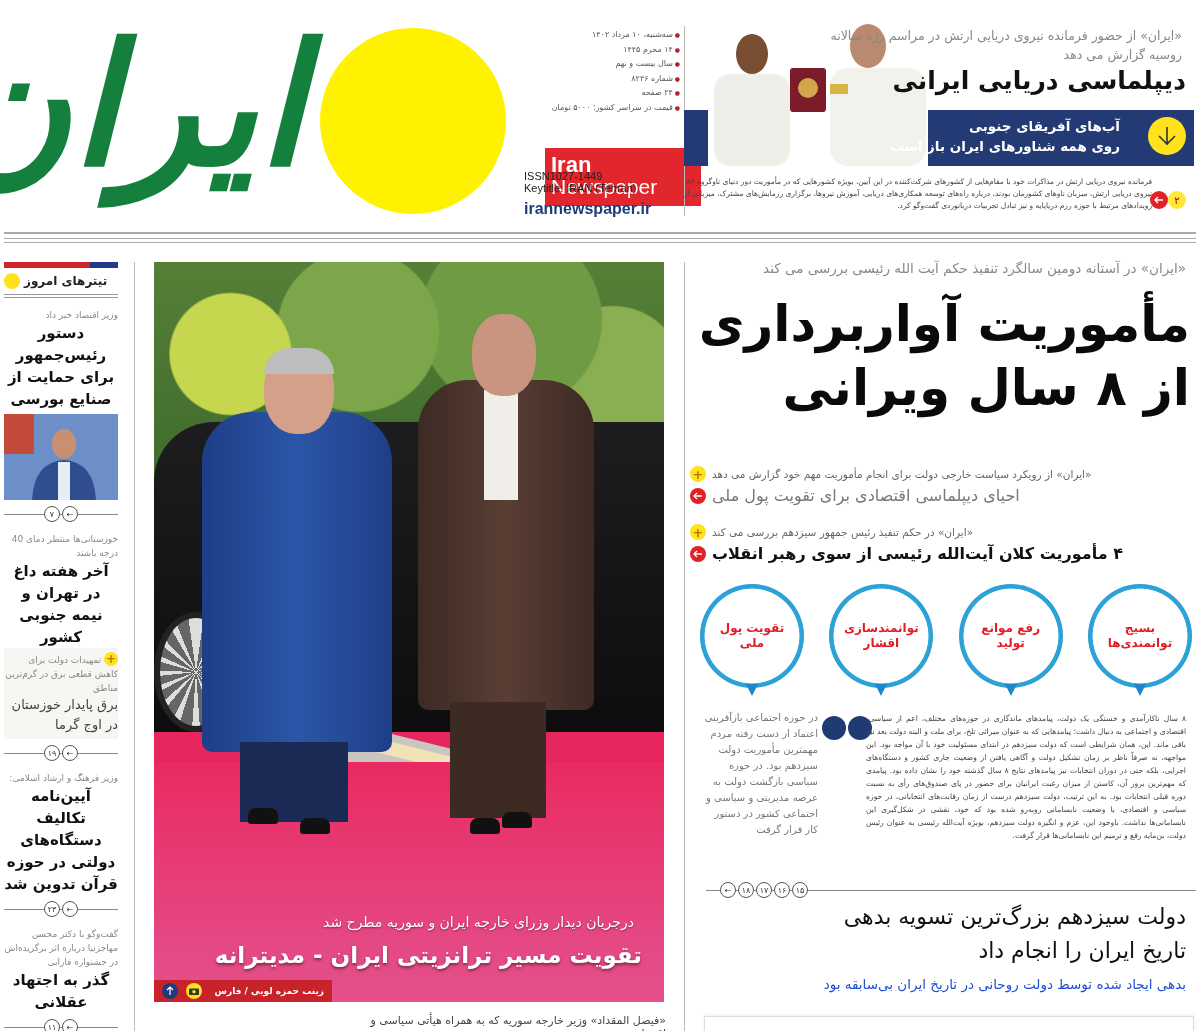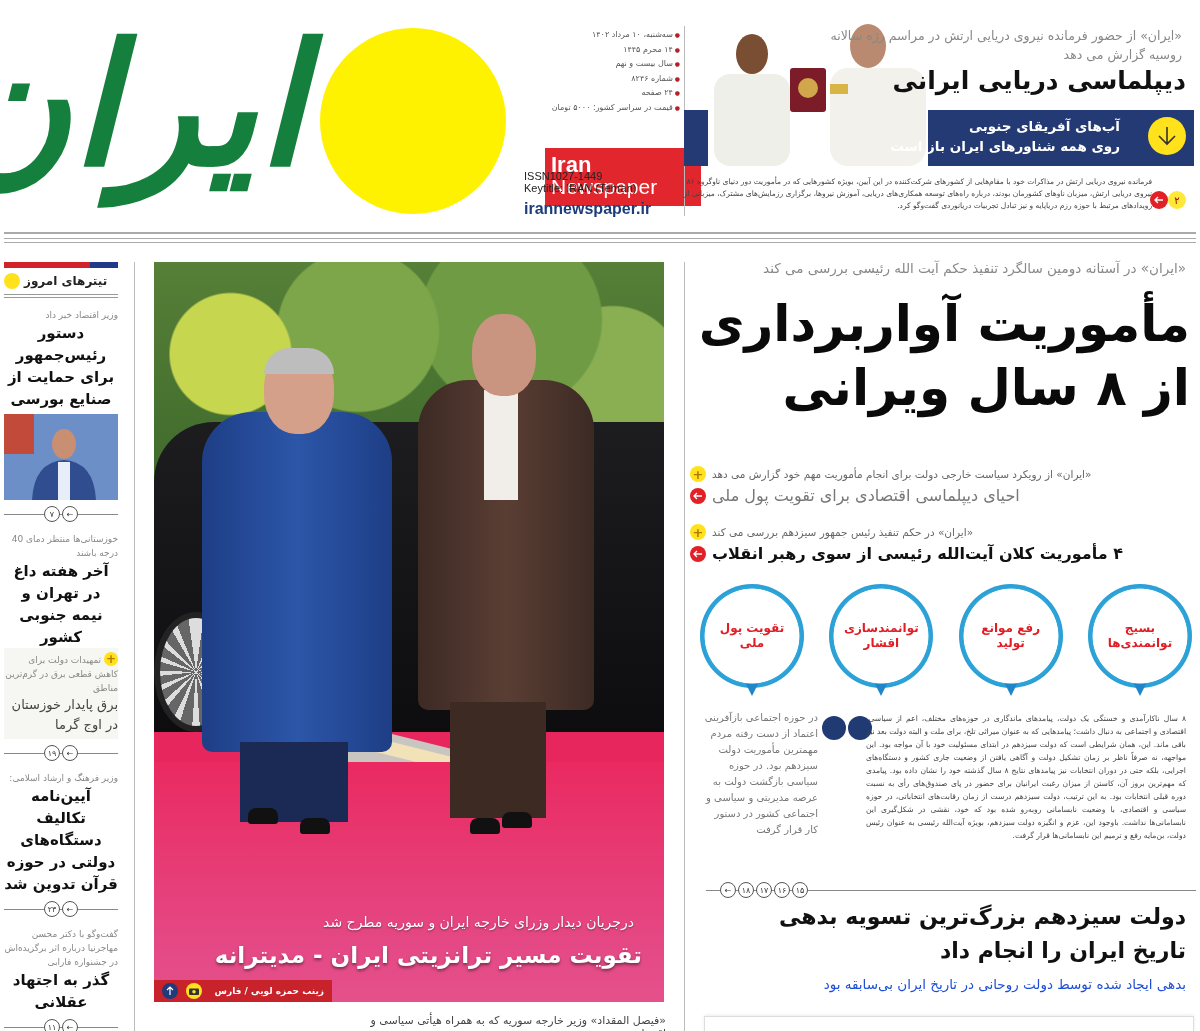--- a/index.html
+++ b/index.html
@@ -104,21 +104,21 @@
   .bubbles { right: 8px; top: 584px; width: 492px; height: 112px; display:flex; flex-direction: row-reverse; justify-content: space-between; }
   .bubble { width: 104px; height: 104px; border-radius: 50%; background: radial-gradient(circle, #ffffff 0 64%, #2ea6d9 65%, #176ebe 100%); position: relative; display:flex; align-items:center; justify-content:center; text-align:center; color:#e11d26; font-weight:bold; font-size: 12px; line-height: 15px; padding: 0 14px; }
   .bubble::after { content:""; position:absolute; bottom: -8px; left: 46px; width: 0; height: 0; border-left: 6px solid transparent; border-right: 6px solid transparent; border-top: 12px solid #1e86c9; }
 
   .quote-icon { left: 822px; top: 716px; width: 50px; height: 30px; display:flex; gap: 2px; }
   .quote-icon span { width: 24px; height: 24px; border-radius: 50%; background: #203a74; display:block; }
   .quote-text { left: 700px; top: 710px; width: 118px; font-size: 10px; line-height: 16px; color: #777; }
   .body-text { right: 14px; top: 712px; width: 320px; font-size: 7.6px; line-height: 13px; color: #444; text-align: justify; }
   .rm-pager { left: 706px; top: 876px; width: 490px; }
 
-  .rm-headline2 { right: 14px; top: 900px; width: 480px; font-size: 22px; font-weight: bold; line-height: 34px; color: #111; }
+  .rm-headline2 { right: 14px; top: 900px; width: 480px; font-size: 22px; font-weight: normal; line-height: 34px; color: #111; }
   .rm-sub2 { right: 14px; top: 976px; width: 480px; font-size: 13.5px; color: #1d4ed8; }
   .rm-box { left: 704px; top: 1016px; width: 490px; height: 20px; border: 1px solid #ddd; border-bottom: none; box-shadow: 0 -1px 3px rgba(0,0,0,0.08); }
 </style>
 </head>
 <body>
 
 <div class="abs logo-text rtl">ایران</div>
 <div class="abs logo-sun"></div>
 
 <ul class="abs meta-list rtl">

